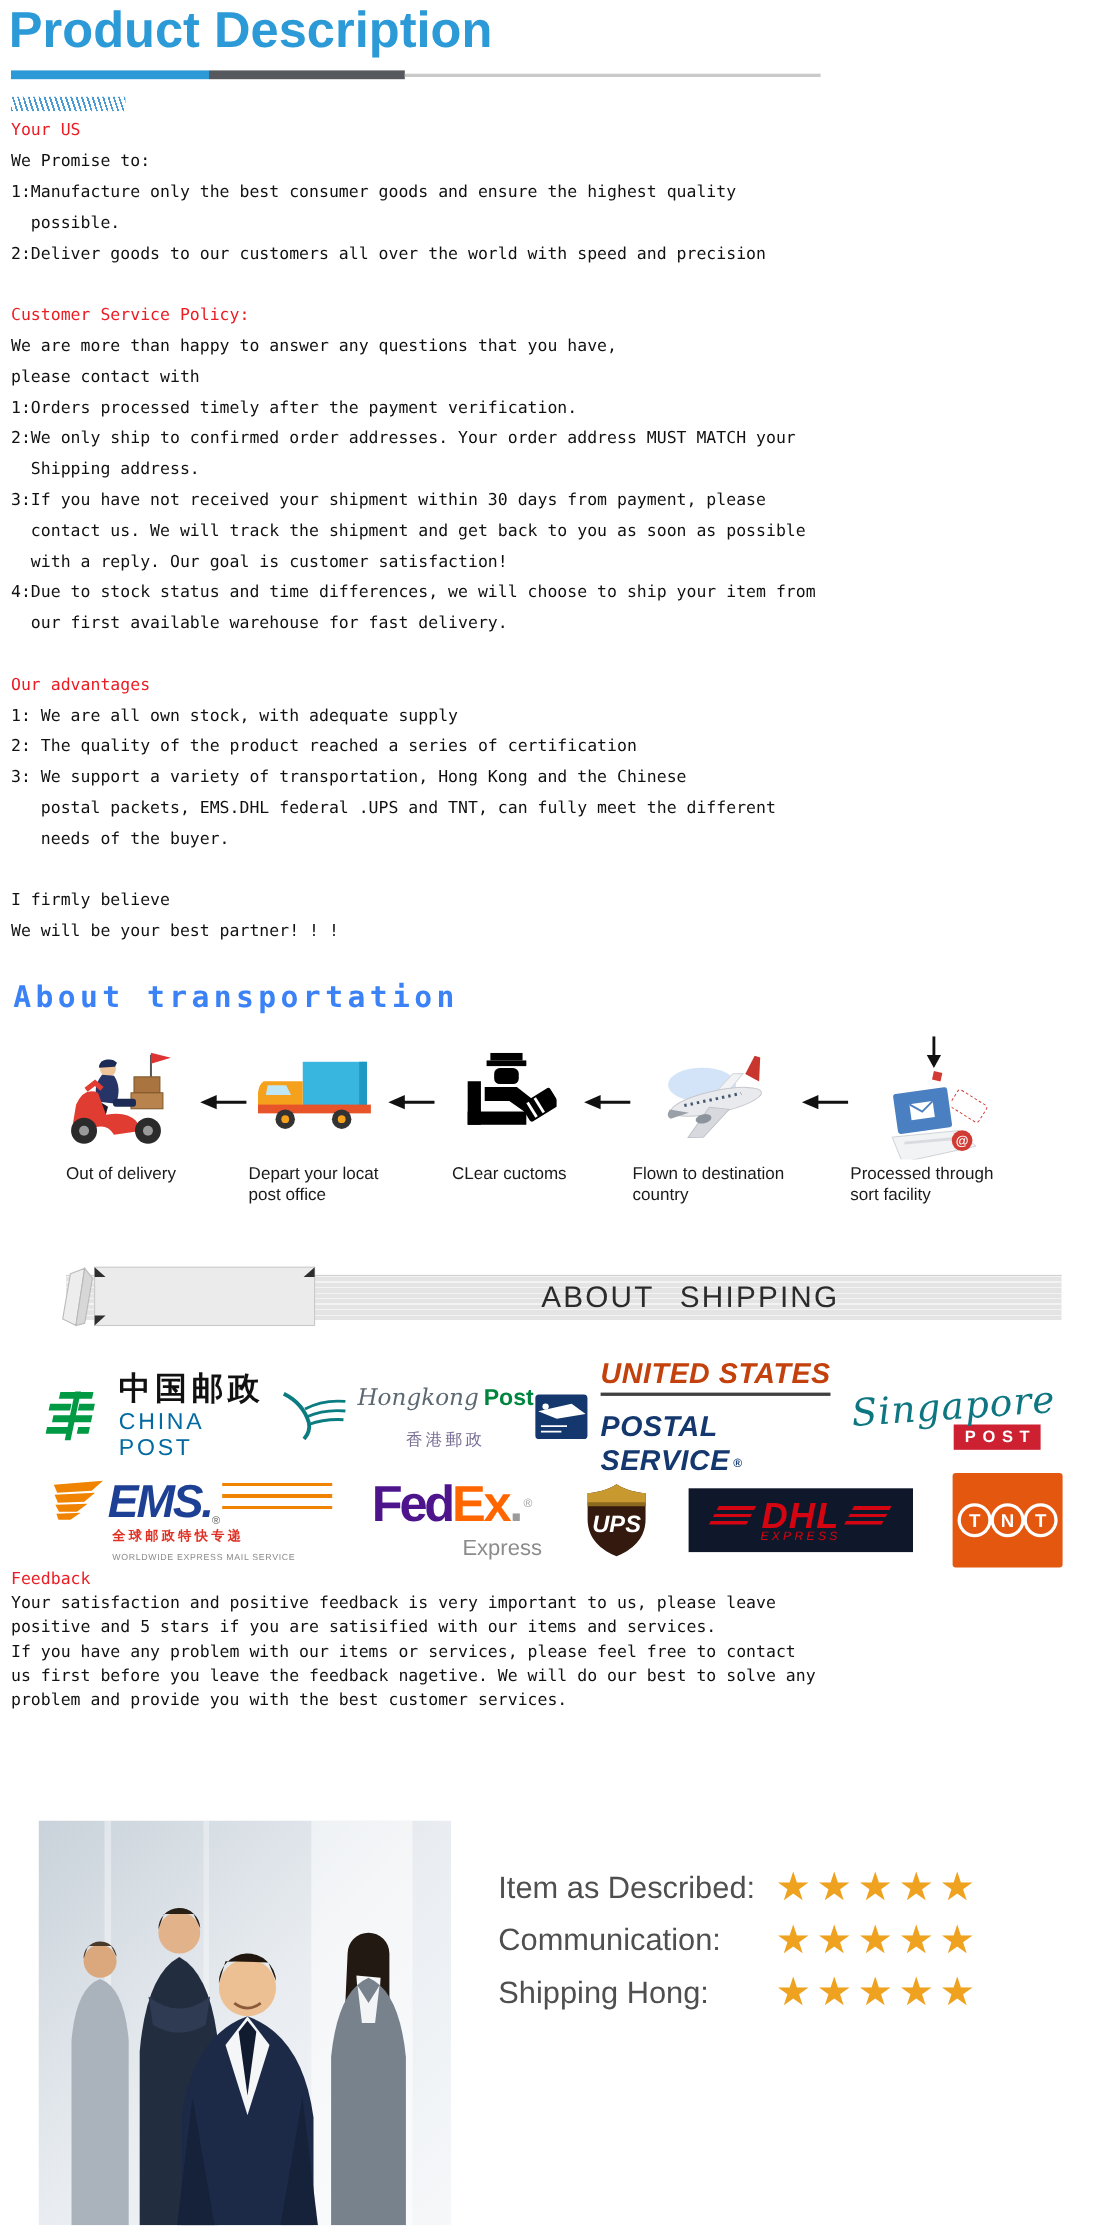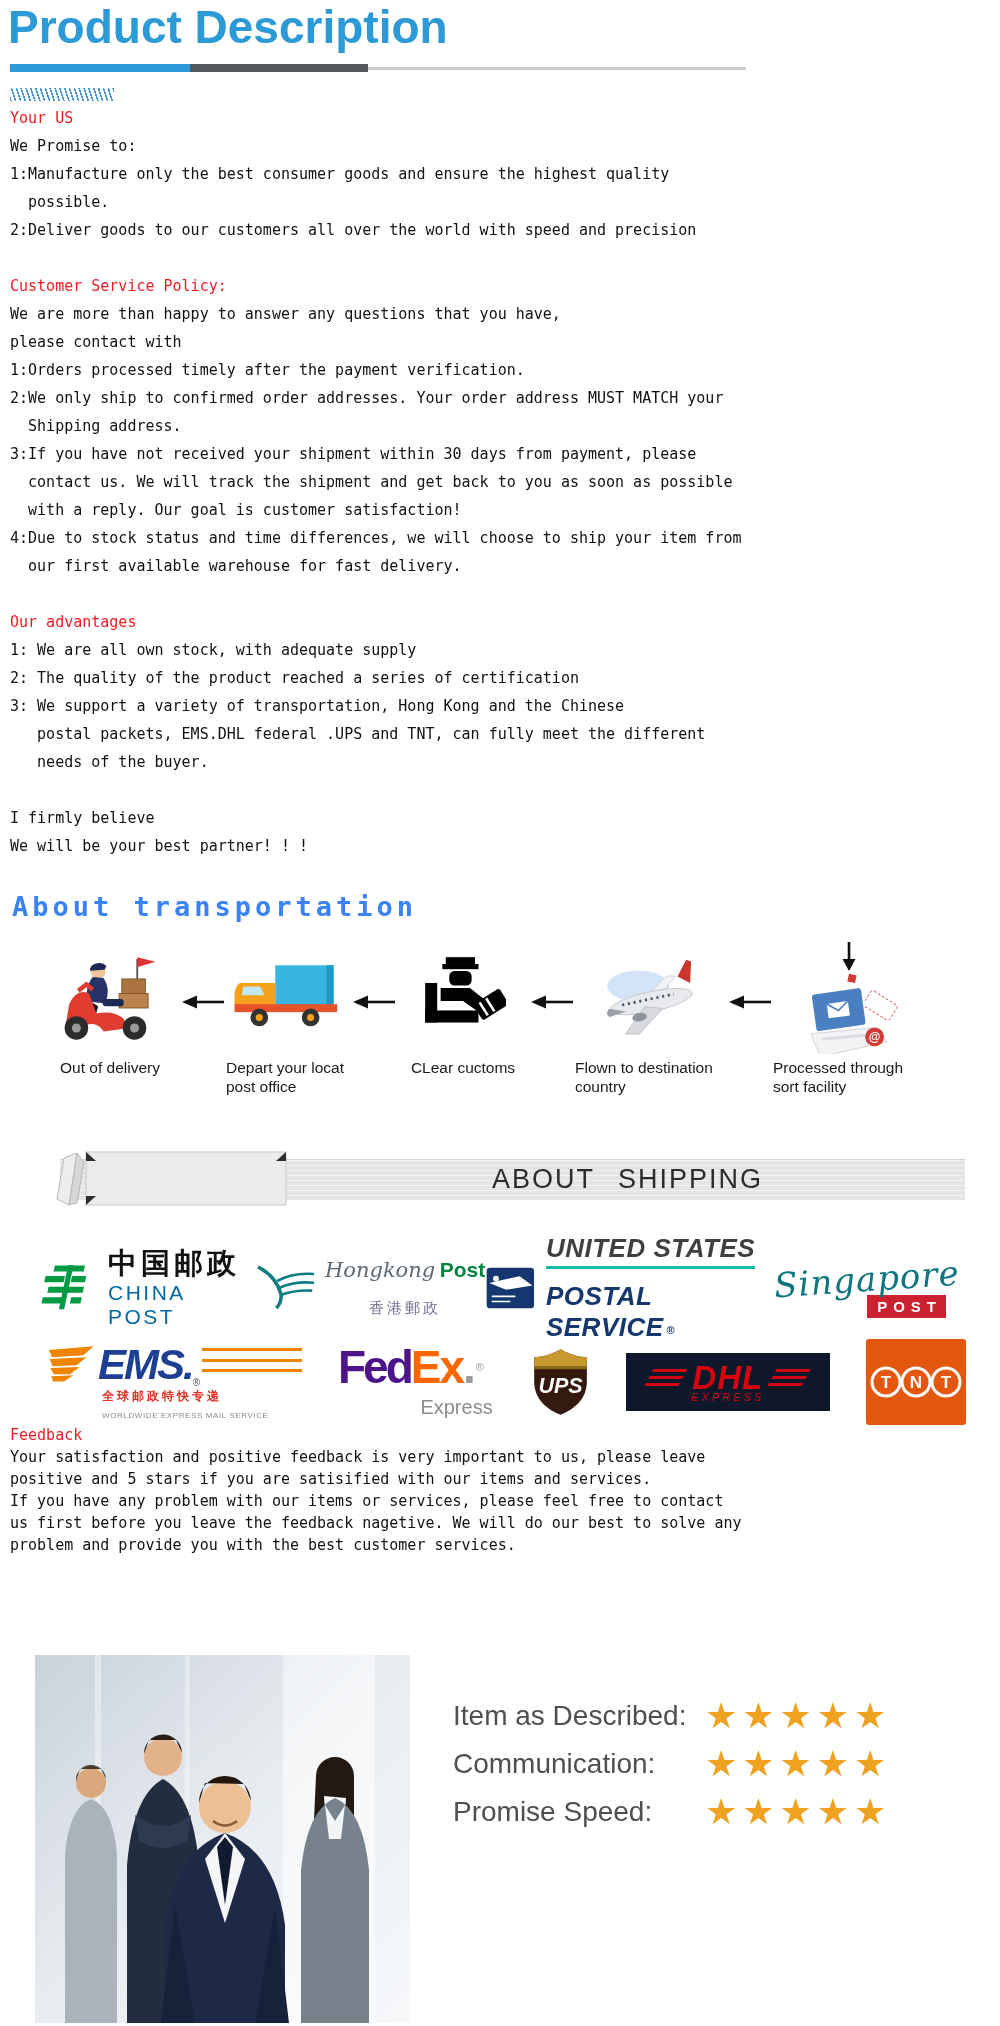--- a/index.html
+++ b/index.html
@@ -52,22 +52,22 @@
   .cn-cjk{font-size:29px;font-weight:bold;color:#111;letter-spacing:4px;line-height:32px;}
   .cn-latin{font-size:21px;color:#0369a1;letter-spacing:2.5px;margin-top:2px;}
 
   .hkpost{display:flex;align-items:center;gap:4px;}
   .hk-name{white-space:nowrap;}
   .hk-italic{font-family:"DejaVu Serif","Liberation Serif",serif;font-style:italic;font-size:21px;color:#5c6973;}
   .hk-bold{font-weight:bold;font-size:21px;color:#00853f;}
   .hk-cjk{font-size:15px;color:#7a7095;letter-spacing:3px;text-align:center;margin-top:17px;}
 
   .usps{display:flex;align-items:center;gap:10px;}
-  .usps-l1{font-style:italic;font-weight:bold;font-size:26px;color:#404040;letter-spacing:0.5px;
-    border-bottom:3px solid #14b8a6;padding-bottom:2px;display:inline-block;}
+  .usps-l1{font-style:italic;font-weight:bold;font-size:26px;color:#c2410c;letter-spacing:0.5px;
+    border-bottom:3px solid #404040;padding-bottom:2px;display:inline-block;}
   .usps-l2{font-style:italic;font-weight:bold;font-size:26px;color:#14386e;letter-spacing:0.5px;margin-top:12px;}
   .usps-reg{font-size:11px;color:#14386e;font-style:normal;vertical-align:2px;margin-left:3px;}
 
   .sgpost{display:flex;flex-direction:column;align-items:flex-end;padding-right:6px;}
   .sg-script{font-family:"DejaVu Serif","Liberation Serif",serif;font-style:italic;font-size:34px;color:#0d7680;transform:rotate(-4deg);letter-spacing:1px;}
   .sg-box{background:#cd2031;color:#fff;font-weight:bold;font-size:15px;letter-spacing:6px;padding:3px 4px 3px 10px;margin-top:-4px;margin-right:14px;}
 
   .ems{width:295px;}
   .ems-top{display:flex;align-items:flex-start;}
   .ems-word{font-size:42px;line-height:42px;font-weight:bold;font-style:italic;color:#1d3f94;letter-spacing:-2px;margin-left:2px;}
@@ -475,18 +475,18 @@
   <div class="ratings">
     <div class="rating-row">
       <span class="rating-label">Item as Described:</span>
       <span class="rating-stars">★★★★★</span>
     </div>
     <div class="rating-row">
       <span class="rating-label">Communication:</span>
       <span class="rating-stars">★★★★★</span>
     </div>
     <div class="rating-row">
-      <span class="rating-label">Promise Speed:</span>
+      <span class="rating-label">Shipping Hong:</span>
       <span class="rating-stars">★★★★★</span>
     </div>
   </div>
 
 </div>
 
 </body></html>

